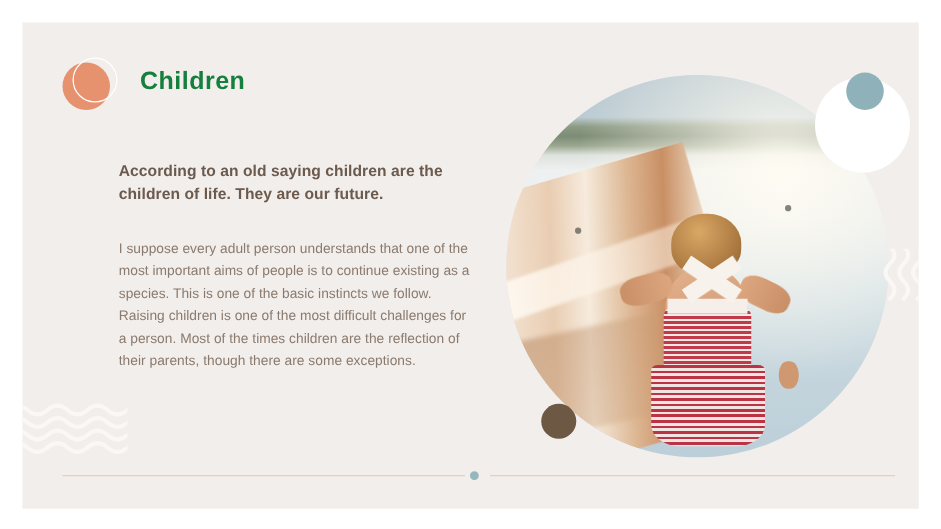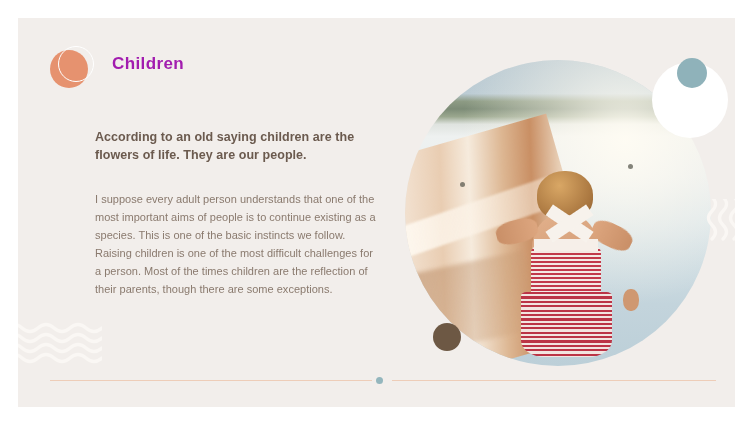--- a/index.html
+++ b/index.html
@@ -55,24 +55,24 @@
     width: 36px;
     height: 36px;
     border-radius: 50%;
     border: 1.5px solid #ffffff;
     box-sizing: border-box;
   }
   .slide-title {
     position: absolute;
     left: 74px;
     top: 14px;
-    font-size: 17px;
+    font-size: 20px;
     font-weight: bold;
     letter-spacing: 0.4px;
-    color: #a21caf;
+    color: #15803d;
   }
 
   
   .text-col {
     position: absolute;
     left: 77px;
     top: 110px;
     width: 285px;
   }
   .lead {
@@ -363,21 +363,21 @@
 
   <div class="header">
     <div class="logo-mark">
       <div class="logo-disc"></div>
       <div class="logo-ring"></div>
     </div>
     <div class="slide-title">Children</div>
   </div>
 
   <div class="text-col">
-    <p class="lead">According to an old saying children are the flowers of life. They are our people.</p>
+    <p class="lead">According to an old saying children are the children of life. They are our future.</p>
     <p class="body-copy">I suppose every adult person understands that one of the most important aims of people is to continue existing as a species. This is one of the basic instincts we follow. Raising children is one of the most difficult challenges for a person. Most of the times children are the reflection of their parents, though there are some exceptions.</p>
   </div>
 
   <div class="photo-wrap">
     <div class="photo">
       <div class="boat"></div>
       <div class="boat-edge"></div>
       <div class="boat-shadow"></div>
       <div class="buoy-a"></div>
       <div class="buoy-b"></div>

